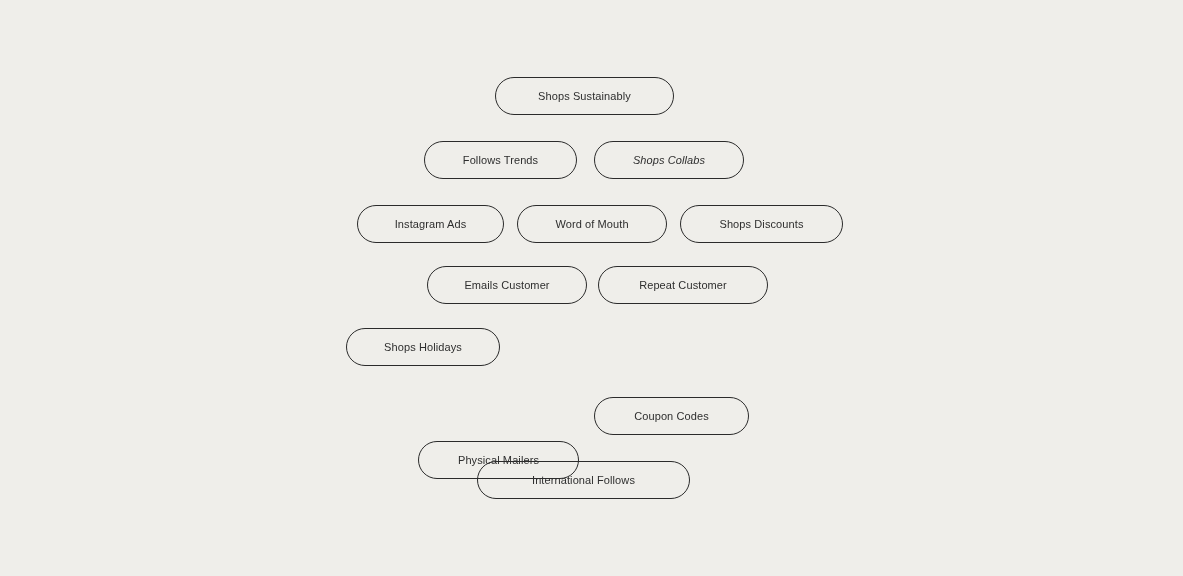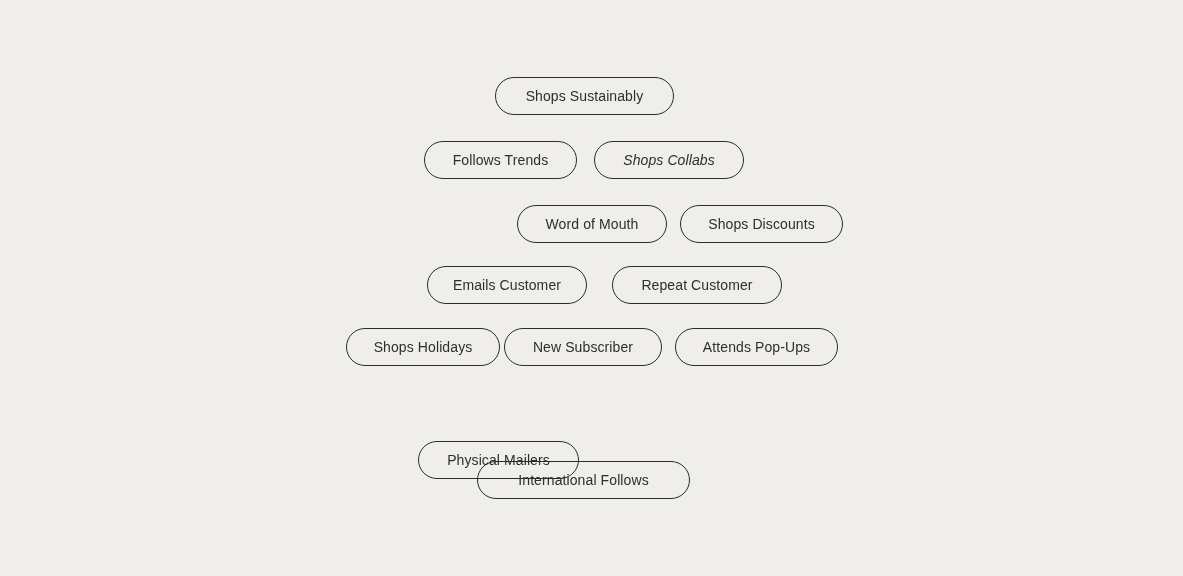--- a/index.html
+++ b/index.html
@@ -20,44 +20,44 @@
       position: absolute;
       box-sizing: border-box;
       height: 38px;
       border: 1.3px solid #2b2b2b;
       border-radius: 19px;
       background: transparent;
       display: flex;
       align-items: center;
       justify-content: center;
       font-family: "Liberation Sans", sans-serif;
-      font-size: 14px;
+      font-size: 11px;
       color: #2e2e2e;
       letter-spacing: 0.1px;
       white-space: nowrap;
       cursor: pointer;
     }
   </style>
 </head>
 <body>
 
 <div class="canvas">
 
   <div class="tag" style="left:495px; top:77px; width:179px;">Shops Sustainably</div>
 
   <div class="tag" style="left:424px; top:141px; width:153px;text-align:center;">Follows Trends</div>
   <div class="tag" style="left:594px; top:141px; width:150px;font-style:italic;">Shops Collabs</div>
 
+  <div class="tag" style="left:357px; top:205px; width:147px;">Instagram Ads</div>
   <div class="tag" style="left:517px; top:205px; width:150px;">Word of Mouth</div>
   <div class="tag" style="left:680px; top:205px; width:163px;">Shops Discounts</div>
 
   <div class="tag" style="left:427px; top:266px; width:160px;">Emails Customer</div>
-  <div class="tag" style="left:612px; top:266px; width:170px;">Repeat Customer</div>
+  <div class="tag" style="left:598px; top:266px; width:170px;">Repeat Customer</div>
 
   <div class="tag" style="left:346px; top:328px; width:154px;">Shops Holidays</div>
-  <div class="tag" style="left:504px; top:328px; width:158px;">New Subscriber</div>
-  <div class="tag" style="left:675px; top:328px; width:163px;">Attends Pop-Ups</div>
 
   <div class="tag" style="left:418px; top:397px; width:161px;margin-top:44px;">Physical Mailers</div>
+  <div class="tag" style="left:594px; top:397px; width:155px;">Coupon Codes</div>
 
   <div class="tag" style="left:477px; top:461px; width:213px;">International Follows</div>
 
 </div>
 
 </body></html>

